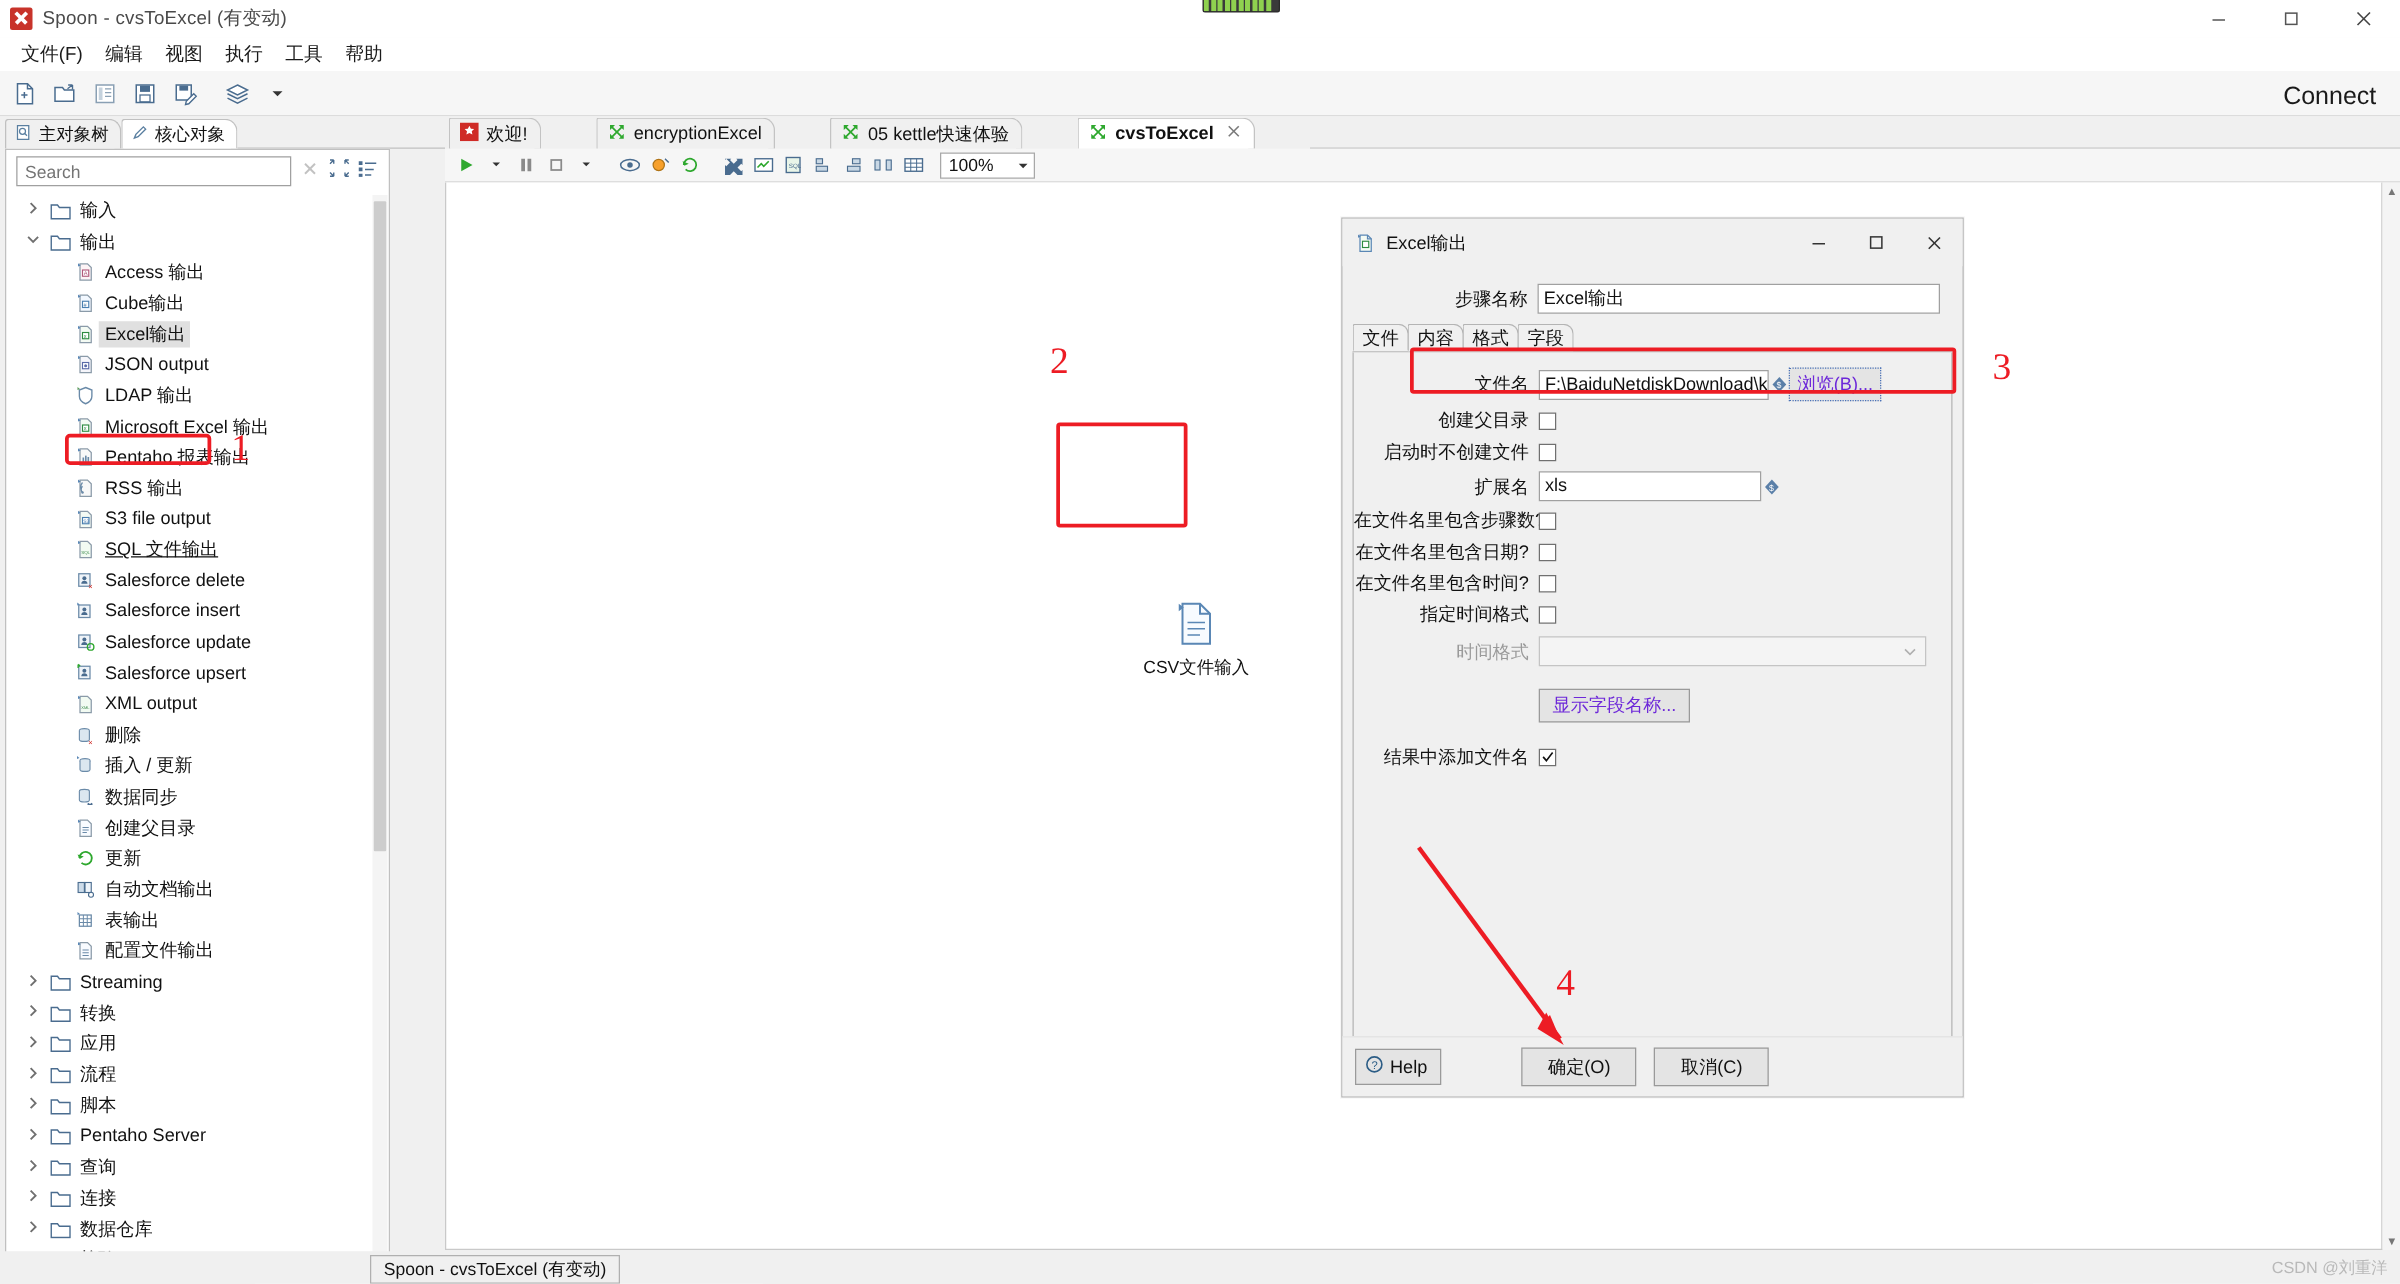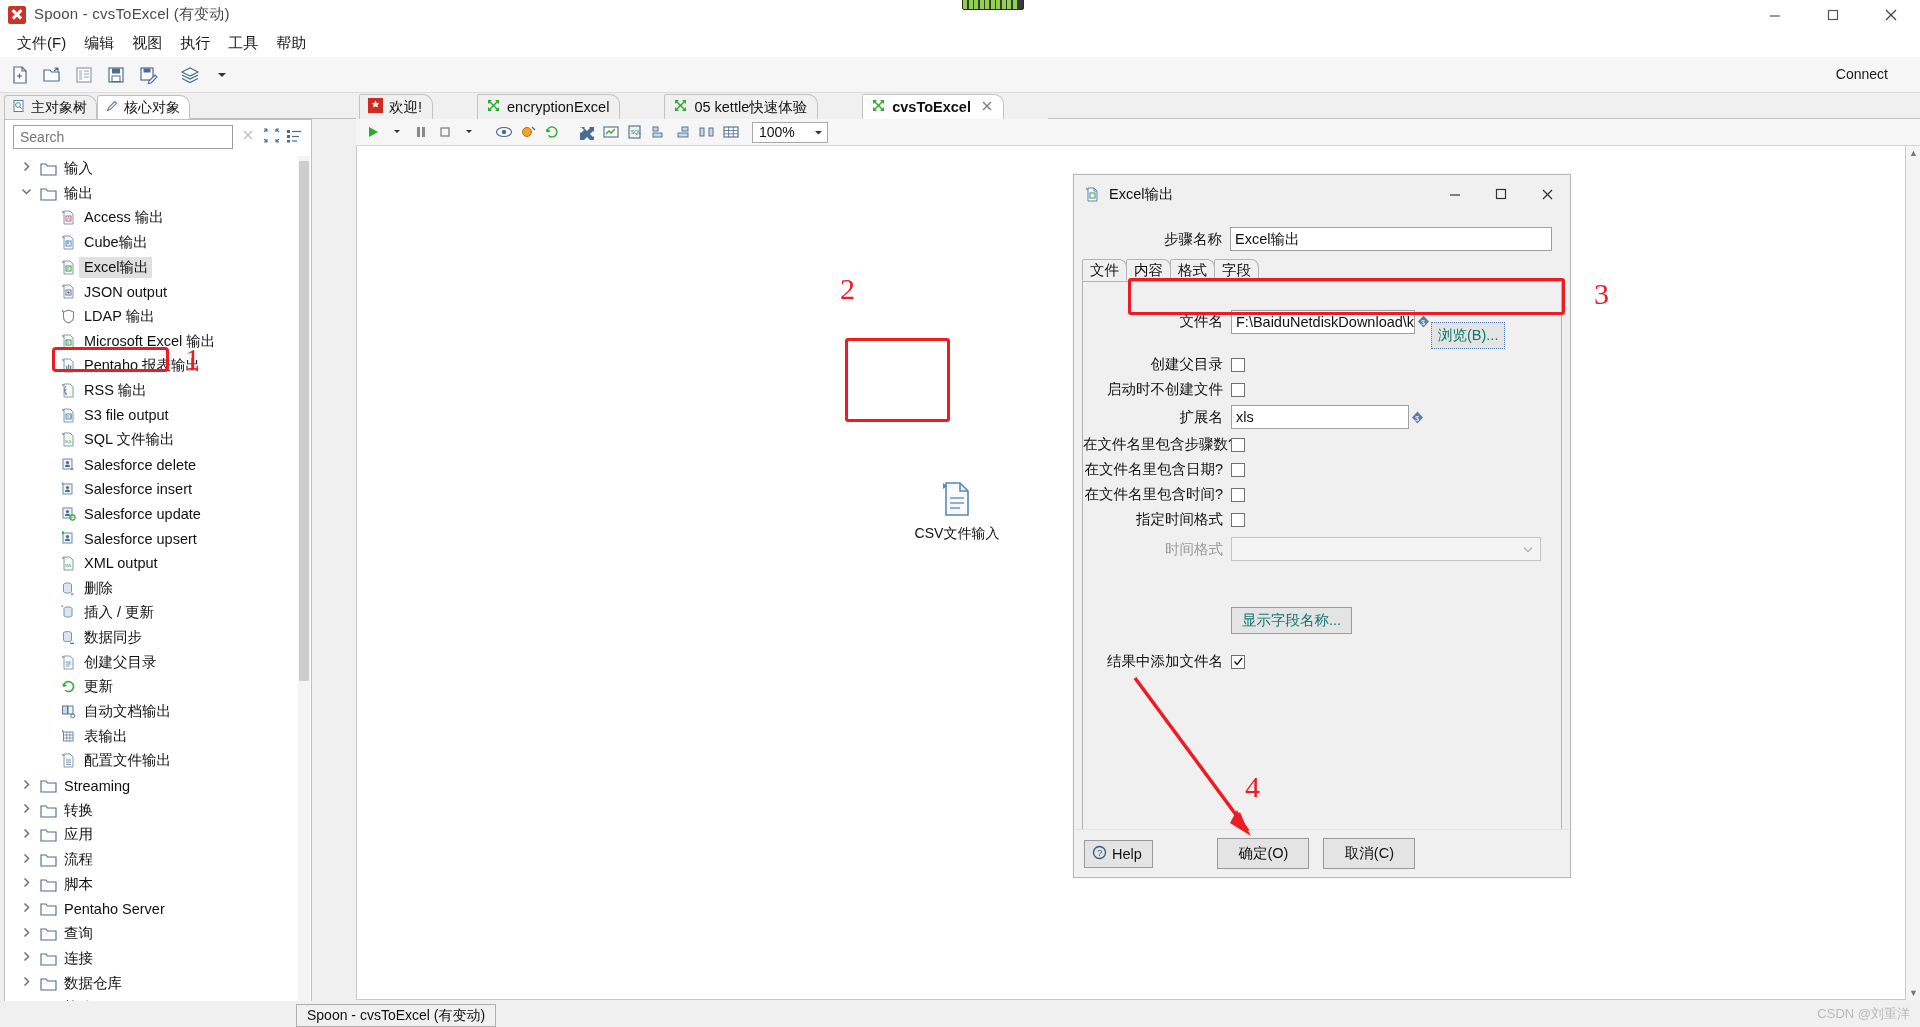--- a/index.html
+++ b/index.html
@@ -72,22 +72,22 @@
     position: absolute; left: 0; top: 57px; width: 1920px; height: 36px;
     background: #f6f6f6; border-bottom: 1px solid #dcdcdc;
     display: flex; align-items: center; padding-left: 4px;
   }
   .tb-btn {
     width: 26px; height: 26px; margin: 0 3px;
     display: flex; align-items: center; justify-content: center;
   }
   .tb-sep { width: 10px; }
   .connect-label {
-    position: absolute; right: 32px; top: 9px;
-    font-size: 14px; color: #1a1a1a; margin-left: 32px;
+    position: absolute; right: 19px; top: 9px;
+    font-size: 20px; color: #1a1a1a; margin-left: 32px;
   }
 
   
   .leftpanel {
     position: absolute; left: 0; top: 93px; width: 356px; height: 921px;
     background: #f0f0f0;
   }
   .left-tabs {
     position: relative; height: 26px; margin-left: 4px;
     display: flex; align-items: flex-end;
@@ -260,23 +260,22 @@
     width: 14px; height: 14px; border: 1px solid #707070; background: #fff;
     display: inline-flex; align-items: center; justify-content: center;
     font-size: 12px; color: #111; flex: none;
   }
   .variable-diamond {
     width: 15px; height: 15px; margin-left: 1px; flex: none;
     display: flex; align-items: center; justify-content: center;
   }
   .btn {
     border: 1px solid #9a9a9a; background: #e4e4e4;
-    font-size: 14.5px; color: #0f766e; padding: 3px 10px;
+    font-size: 14.5px; color: #6d28d9; padding: 3px 10px;
     font-family: "Liberation Sans", sans-serif;
-    margin-top: 28px;
   }
   .btn.browse { background: #e4e4e4; border: 1px dotted #4a72b8; padding: 3px 6px; }
   .combo {
     height: 24px; border: 1px solid #c4c4c4; background: #f4f4f4;
     display: flex; align-items: center; justify-content: flex-end;
     padding-right: 6px; color: #9a9a9a; font-size: 13px;
   }
   .dlg-footer {
     position: absolute; left: 0; right: 0; bottom: 0; height: 48px;
     display: flex; align-items: center; background: #f0f0f0;
@@ -598,21 +597,21 @@
             <span class="tlabel-wrap" style="padding-left: 5px;">S3 file output</span>
           </div>
           <div class="tnode level2">
             <span class="ticon">
               <svg width="17" height="17" viewBox="0 0 17 17">
                 <path d="M4 2h6l3 3v10H4z" fill="#f2fbf2" stroke="#8a9aa8" stroke-width="1"></path>
                 <text x="5" y="12" font-size="3.5" fill="#3a8a4a" font-family="Liberation Sans">SQL</text>
                 <path d="M4.6 3.3L2.4 1.5v2.6z" fill="#5a87b5"></path>
               </svg>
             </span>
-            <span class="tlabel-wrap" style="padding-left: 5px;">SQL 文件输出</span>
+            <span class="tlabel-wrap" style="padding-left: 5px; text-decoration: underline;">SQL 文件输出</span>
           </div>
           <div class="tnode level2">
             <span class="ticon">
               <svg width="17" height="17" viewBox="0 0 17 17">
                 <rect x="3" y="3" width="9" height="10" fill="#eef3f8" stroke="#6a8aa8" stroke-width="1"></rect>
                 <circle cx="7.5" cy="6.5" r="1.6" fill="#4a6c8f"></circle>
                 <path d="M5 11c0-1.6 1.1-2.4 2.5-2.4S10 9.4 10 11z" fill="#4a6c8f"></path>
                 <text x="10.5" y="15" font-size="6" fill="#cf2b26" font-family="Liberation Sans">×</text>
               </svg>
             </span>

